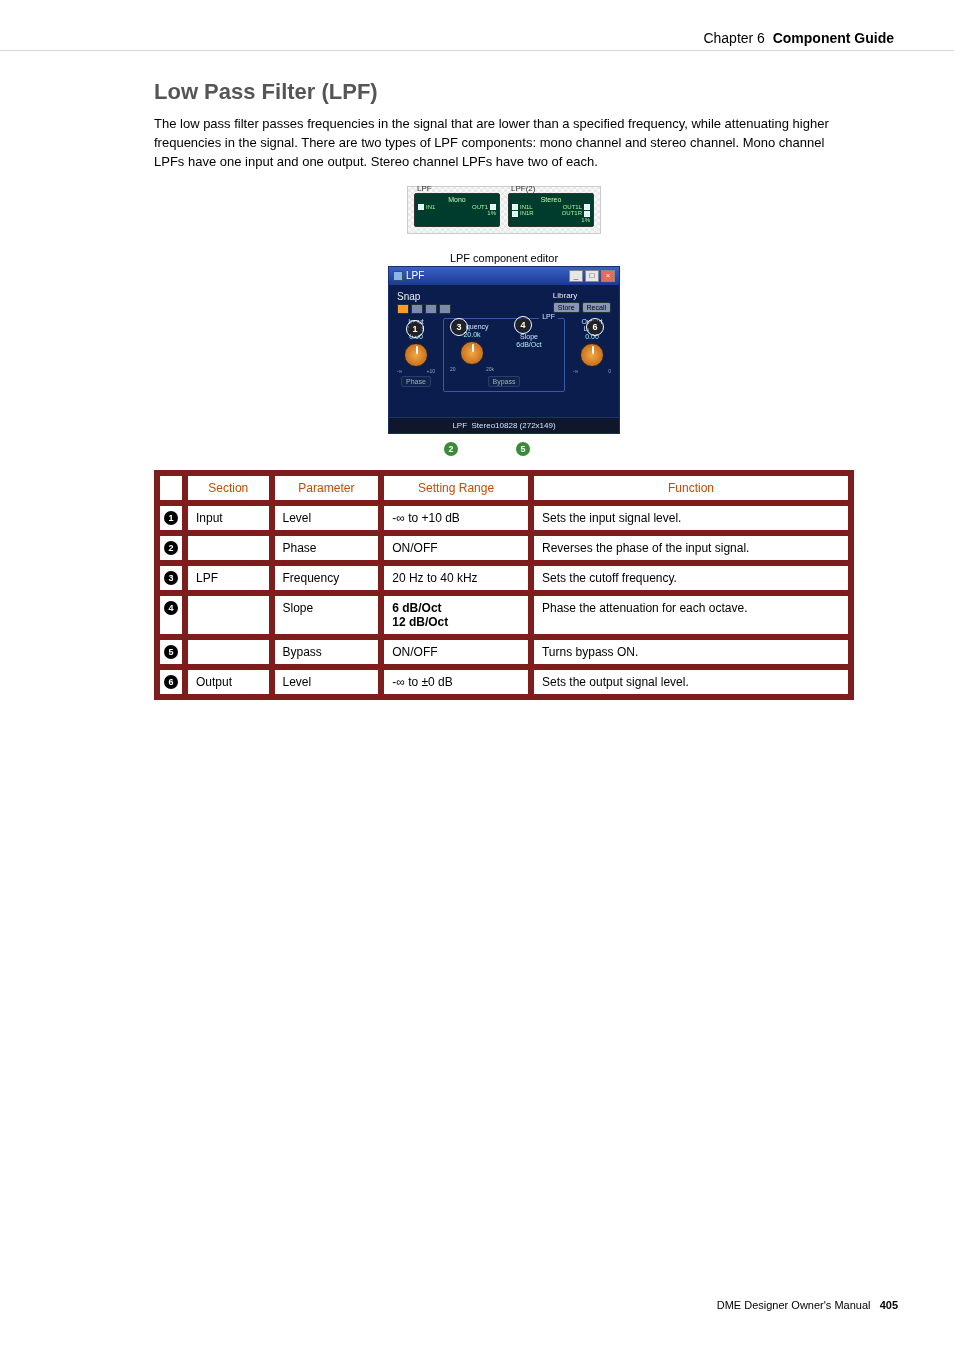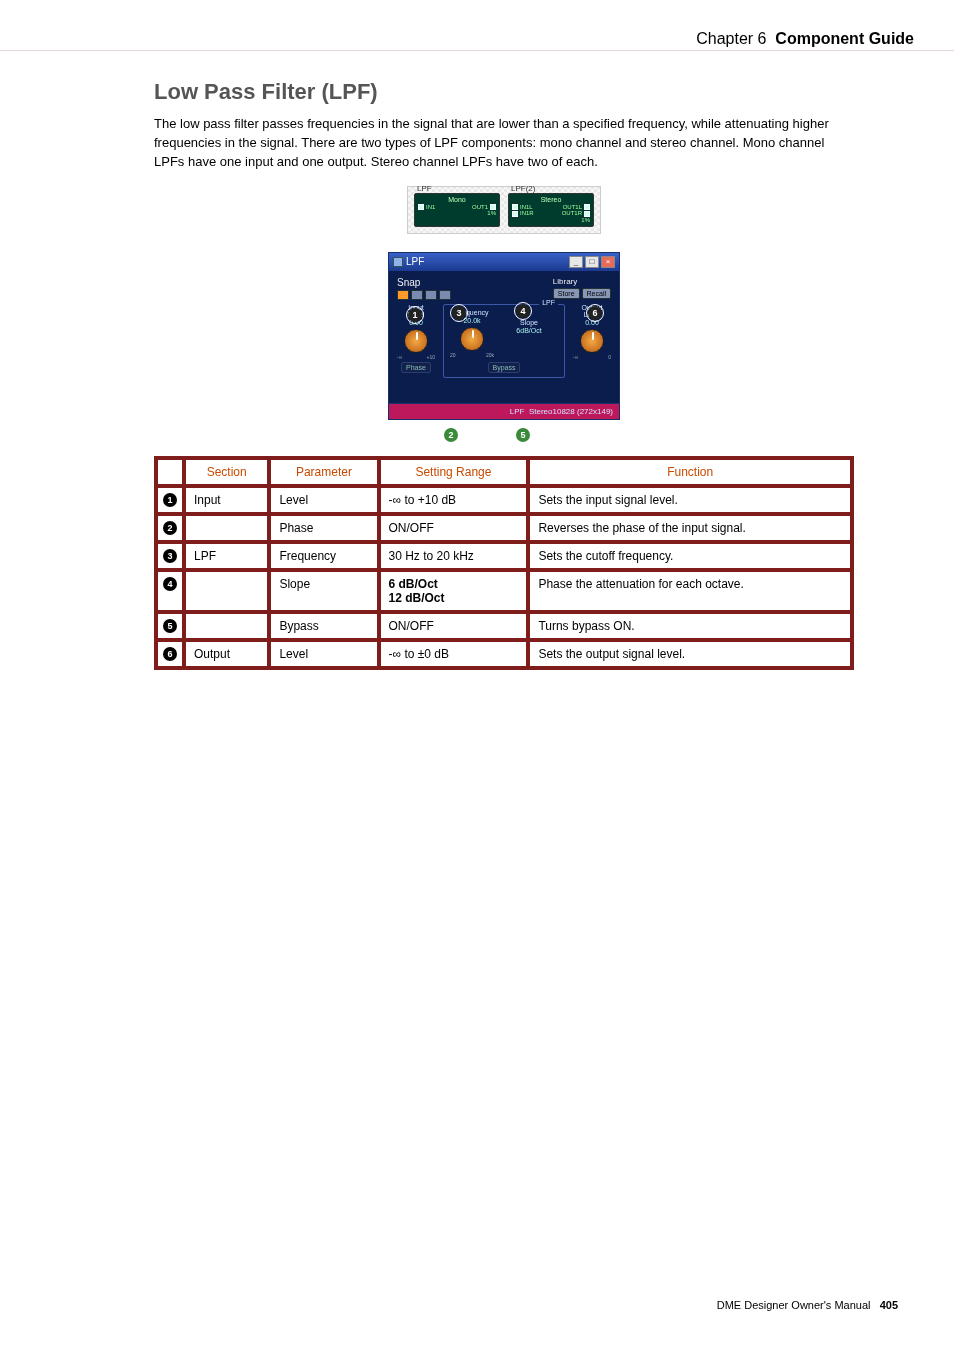--- a/index.html
+++ b/index.html
@@ -12,22 +12,22 @@
     position: relative;
   }
   .page {
     padding: 50px 100px 12px 154px;
     border-top: 1px solid #e5d5d5;
     margin-top: 50px;
   }
   .breadcrumb {
     position: absolute;
     top: 30px;
-    right: 40px;
-    font-size: 16px;
+    right: 60px;
+    font-size: 14px;
     color: #000;
   }
   .breadcrumb .bold { font-weight: bold; }
   h1 {
     font-family: Arial, Helvetica, sans-serif;
     font-weight: 900;
     font-size: 22px;
     color: #555;
     margin-bottom: 10px;
     margin-top: -22px;
@@ -128,26 +128,26 @@
     position: relative;
   }
   .knob::after{content:"";position:absolute;left:11px;top:2px;width:2px;height:8px;background:#fff;border-radius:1px;}
   .ticks { font-size: 5px; color: #9ab; display: flex; justify-content: space-between; }
   .btn { background: #13224a; border: 1px solid #2a3c70; color: #8bb; padding: 1px 4px; font-size: 7px; margin-top: 2px; display: inline-block; border-radius: 2px; }
 
   .lpf-frame { border: 1px solid #3958a8; padding: 4px 6px 4px; position: relative; border-radius: 2px; }
   .lpf-frame .ftitle { position: absolute; top: -6px; right: 6px; font-size: 7px; background: #0a1d4d; padding: 0 3px; color: #cfe3ff; }
 
   .editor .status {
-    background: #be185d;
+    background: #0f172a;
     border-top: 1px solid #1b3470;
     font-size: 8px;
     color: #cfe3ff;
     display: flex;
-    justify-content: flex-end;
+    justify-content: center;
     padding: 3px 6px;
   }
 
   
   .editor-wrap { display: inline-block; position: relative; }
   .callout {
     position: absolute;
     width: 14px; height: 14px;
     border-radius: 50%;
     background: #222;
@@ -165,21 +165,21 @@
   }
   .green { background: #3a8a3a; }
   
   table.params {
     border-collapse: collapse;
     width: 100%;
     margin-top: 36px;
     font-size: 12px;
   }
   table.params th, table.params td {
-    border: 4px solid #7f1d1d;
+    border: 6px solid #7f1d1d;
     padding: 5px 8px;
     text-align: left;
     vertical-align: top;
   }
   table.params th {
     background: #fff;
     color: #c94a00;
     font-weight: normal;
     text-align: center;
   }
@@ -237,20 +237,21 @@
           <span class="port">IN1R</span>
           <span class="porto">OUT1R</span>
         </div>
         <div class="pct">1%</div>
       </div>
     </div>
   </div>
 
 
   <div class="fig-wrap">
+    <div class="fig-caption">LPF component editor</div>
     <div class="editor-wrap">
       <div class="editor">
         <div class="titlebar">
           <span style="display:inline-flex;align-items:center;gap:3px;">
             <span style="width:10px;height:10px;background:#8fb3e8;display:inline-block;border:1px solid #355;"></span>
             <span>LPF</span>
           </span>
           <span class="wbtns">
             <span class="wbtn">_</span>
             <span class="wbtn">□</span>
@@ -371,21 +372,21 @@
         <td><span class="numcirc">2</span></td>
         <td></td>
         <td>Phase</td>
         <td>ON/OFF</td>
         <td>Reverses the phase of the input signal.</td>
       </tr>
       <tr>
         <td><span class="numcirc">3</span></td>
         <td>LPF</td>
         <td>Frequency</td>
-        <td>30 Hz to 20 kHz</td>
+        <td>20 Hz to 40 kHz</td>
         <td>Sets the cutoff frequency.</td>
       </tr>
       <tr>
         <td><span class="numcirc">4</span></td>
         <td></td>
         <td>Slope</td>
         <td style="white-space:pre-line;font-weight:bold;">6 dB/Oct
 12 dB/Oct</td>
         <td>Phase the attenuation for each octave.</td>
       </tr>

